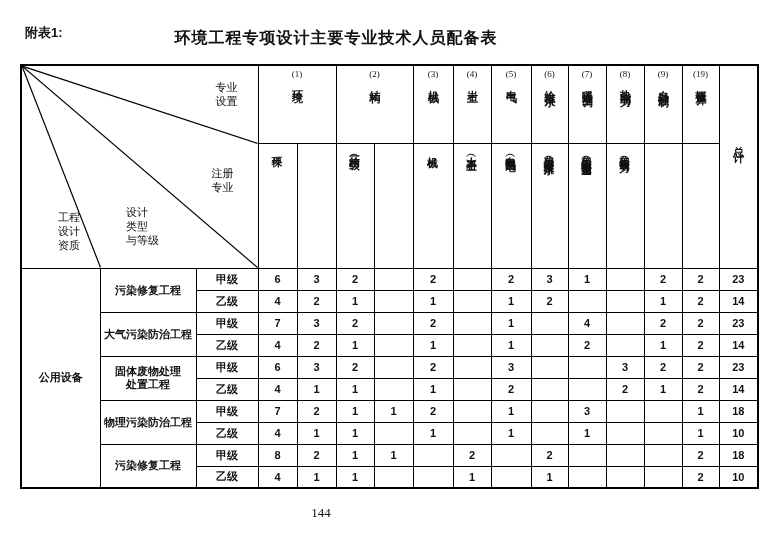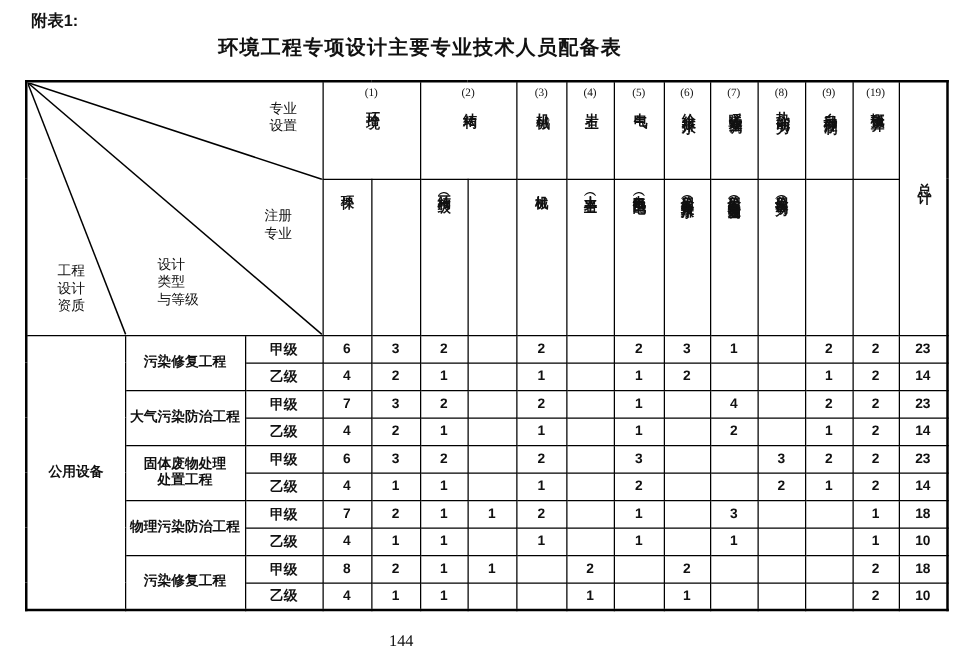--- a/index.html
+++ b/index.html
@@ -2,21 +2,21 @@
 <html><head>
 <meta charset="utf-8">
 <style>
   html,body { margin:0; padding:0; }
   body {
     width:779px; height:536px; position:relative;
     background:#ffffff; color:#111;
     font-family:"Liberation Sans", sans-serif;
   }
   .doc-label {
-    position:absolute; left:25px; top:8px;
+    position:absolute; left:25px; top:24px;
     font-size:13px; font-weight:bold;
   }
   .page-title {
     position:absolute; left:0; top:28px; width:672px;
     text-align:center; font-size:16px; font-weight:bold; letter-spacing:1px;
   }
   .page-number {
     position:absolute; left:0; top:505px; width:642px;
     text-align:center; font-size:13px;
     font-family:"Liberation Serif", serif;
@@ -53,21 +53,21 @@
   th.corner { position:relative; padding:0; }
   .corner svg { position:absolute; left:0; top:0; width:100%; height:100%; }
   .corner-label {
     position:absolute; font-size:11px; font-weight:normal; line-height:14px;
     text-align:left; white-space:nowrap;
   }
   .corner-label span { display:block; }
   .lbl-specialty-setup   { right:20px; top:14px; }
   .lbl-registered        { right:24px; top:100px; }
   .lbl-design-type       { left:104px; top:139px; }
-  .lbl-qualification     { left:24px;  top:144px; }
+  .lbl-qualification     { left:36px;  top:144px; }
 
   tbody td {
     text-align:center; vertical-align:middle;
     font-size:11px; font-weight:bold;
   }
   td.ptype span { display:block; line-height:13px; }
 </style>
 </head>
 <body>
 

